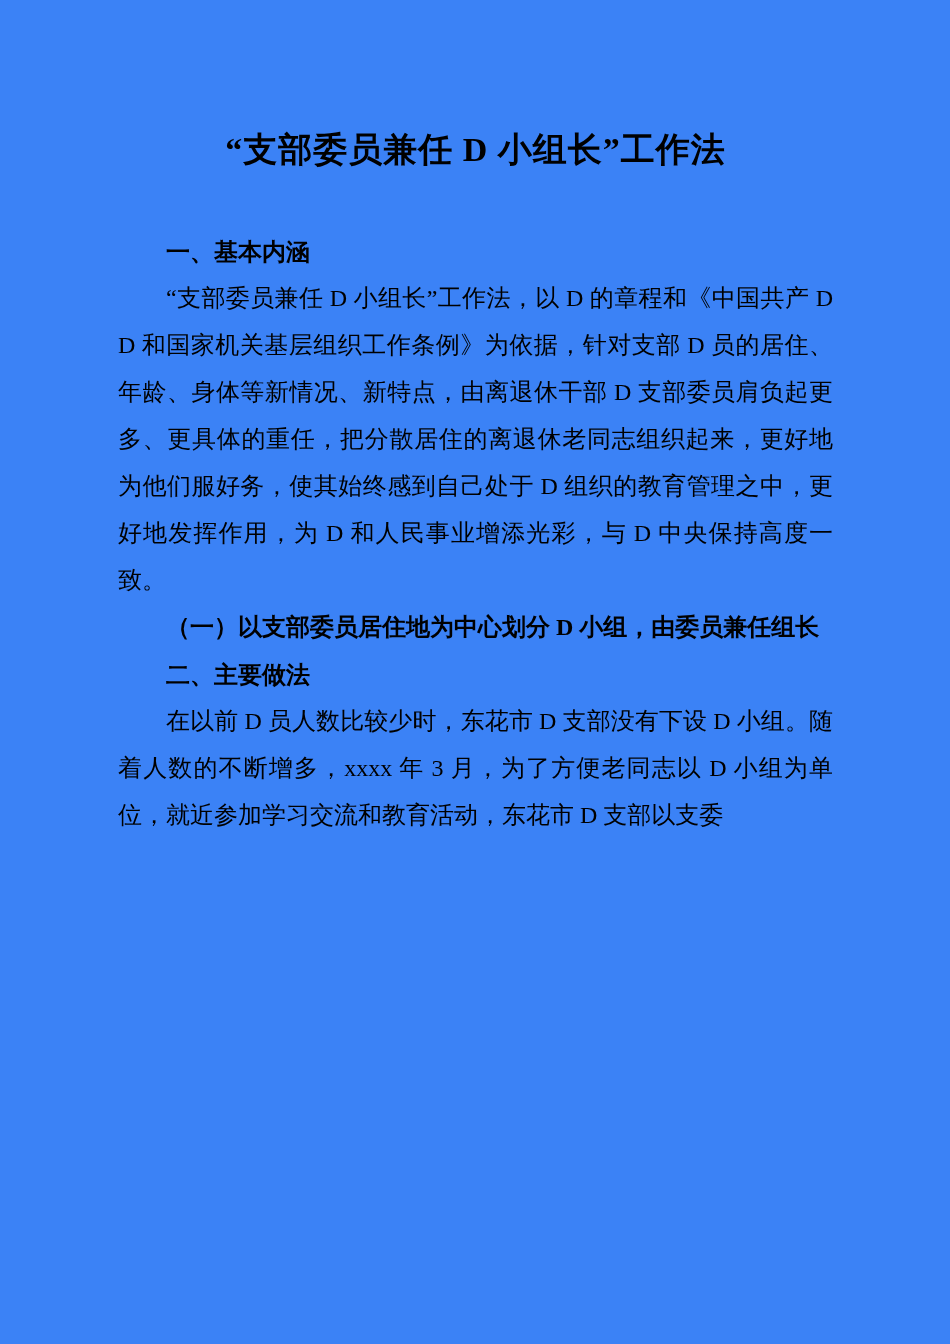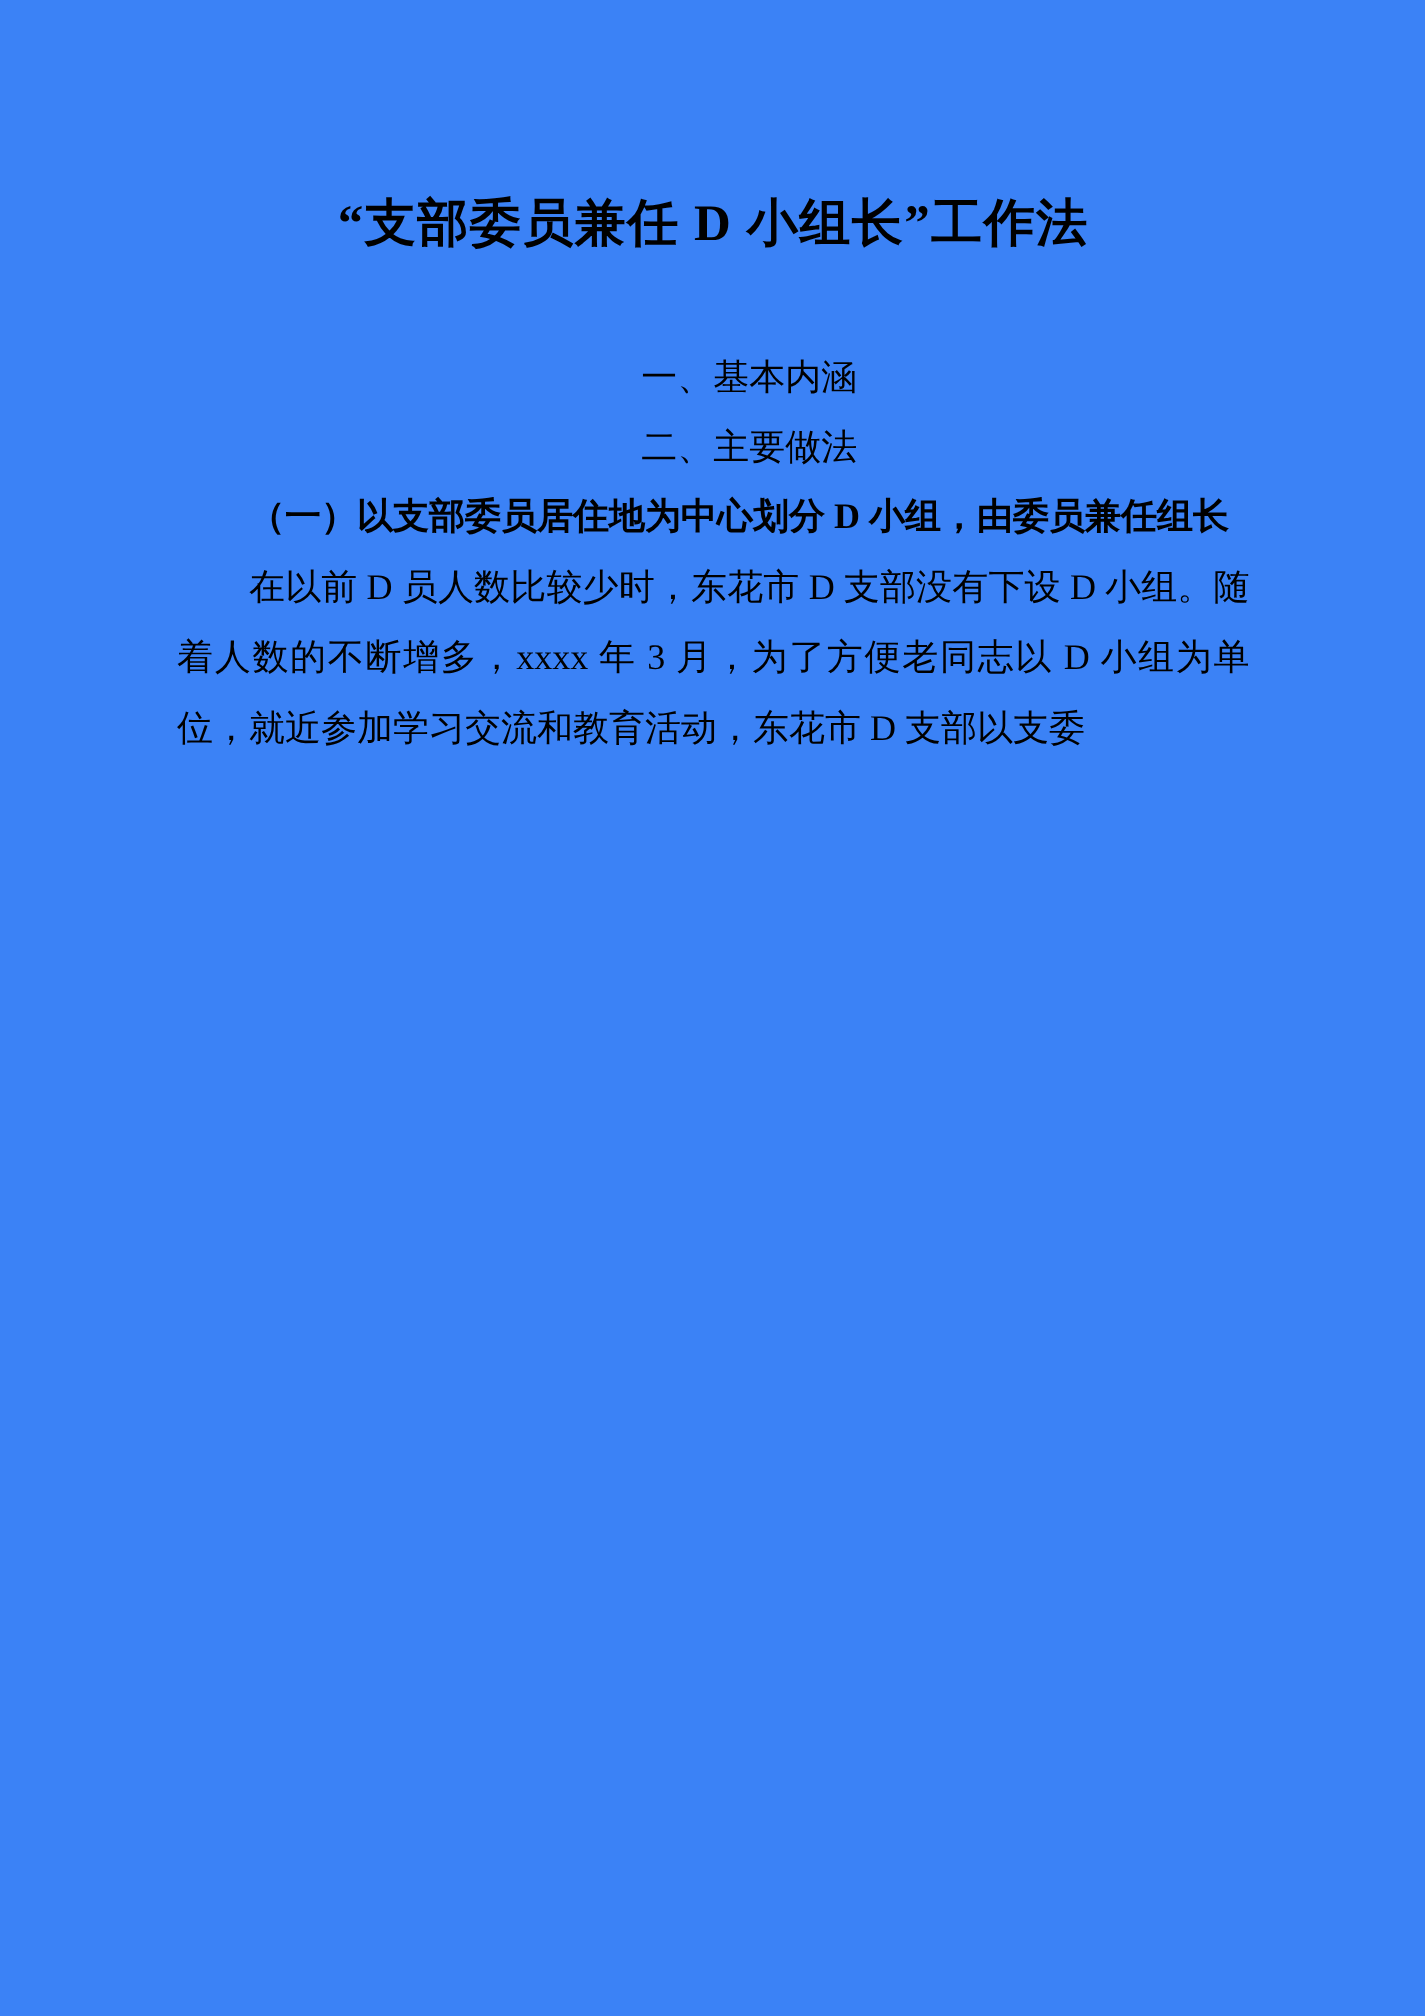--- a/index.html
+++ b/index.html
@@ -31,38 +31,39 @@
     font-family: "Liberation Serif", "DejaVu Serif", serif;
     font-size: 24px;
     line-height: 47px;
     text-align: justify;
     text-indent: 2em;
     margin: 0;
     word-break: break-all;
   }
   .para.heading {
     font-family: "Liberation Sans", "DejaVu Sans", sans-serif;
-    font-weight: normal;
-    text-align: center;
+    font-weight: bold;
+    text-align: left;
   }
   .para.subheading {
     font-family: "Liberation Serif", "DejaVu Serif", serif;
     font-weight: bold;
   }
 </style>
 </head>
 <body>
 
 <div class="page">
 
   <h1 class="doc-title">“支部委员兼任 D 小组长”工作法</h1>
 
 
   <p class="para heading">一、基本内涵</p>
 
+  <p class="para">“支部委员兼任 D 小组长”工作法，以 D 的章程和《中国共产 DD 和国家机关基层组织工作条例》为依据，针对支部 D 员的居住、年龄、身体等新情况、新特点，由离退休干部 D 支部委员肩负起更多、更具体的重任，把分散居住的离退休老同志组织起来，更好地为他们服好务，使其始终感到自己处于 D 组织的教育管理之中，更好地发挥作用，为 D 和人民事业增添光彩，与 D 中央保持高度一致。</p>
+
+  <p class="para subheading">（一）以支部委员居住地为中心划分 D 小组，由委员兼任组长</p>
 
   <p class="para heading">二、主要做法</p>
-
-  <p class="para subheading">（一）以支部委员居住地为中心划分 D 小组，由委员兼任组长</p>
 
   <p class="para">在以前 D 员人数比较少时，东花市 D 支部没有下设 D 小组。随着人数的不断增多，xxxx 年 3 月，为了方便老同志以 D 小组为单位，就近参加学习交流和教育活动，东花市 D 支部以支委</p>
 
 </div>
 
 </body></html>

